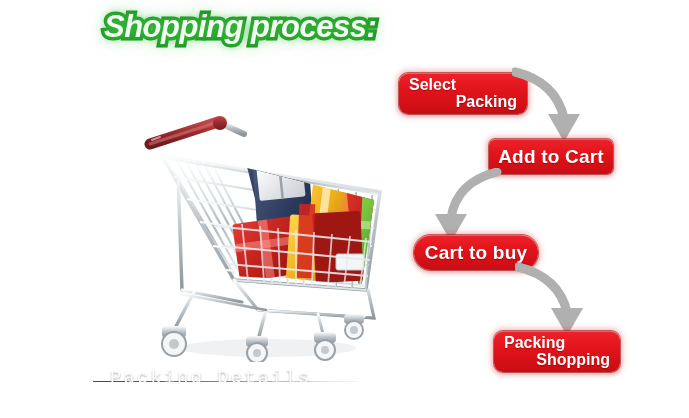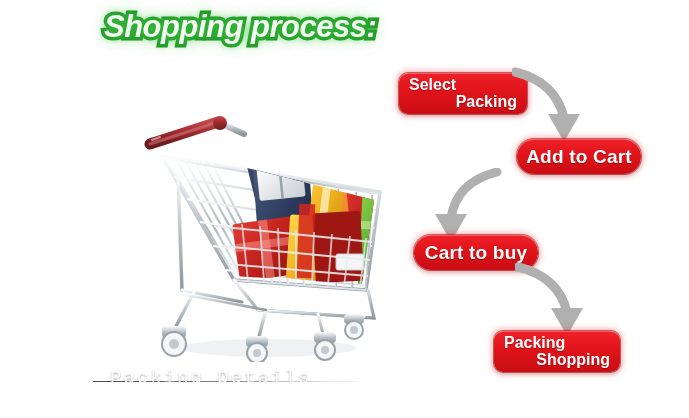--- a/index.html
+++ b/index.html
@@ -83,21 +83,21 @@
   
   .flow-btn.one-line {
     display: flex;
     align-items: center;
     justify-content: center;
     font-size: 19px;
     letter-spacing: 0.2px;
   }
 
   #btn-select-product { left: 399px; top: 33px;  width: 128px; height: 41px; margin-top: 40px; }
-  #btn-add-to-cart    { left: 517px; top: 139px; width: 124px; height: 35px; border-radius: 17px; }
+  #btn-add-to-cart    { left: 489px; top: 139px; width: 124px; height: 35px; border-radius: 6px; }
   #btn-click-to-buy   { left: 414px; top: 235px; width: 124px; height: 35px; border-radius: 17px; }
   #btn-confirm-payment{ left: 494px; top: 331px; width: 126px; height: 41px; }
 
   
   .arrow { position: absolute; }
   .arrow svg { display: block; width: 100%; height: 100%; }
   #arrow-1 { left: 512px; top: 66px;  width: 78px; height: 80px; }
   #arrow-2 { left: 425px; top: 168px; width: 78px; height: 76px; }
   #arrow-3 { left: 515px; top: 262px; width: 80px; height: 78px; }
 

